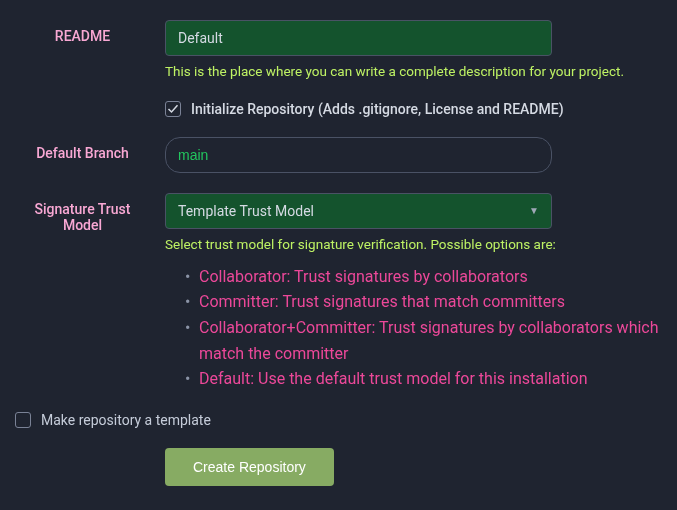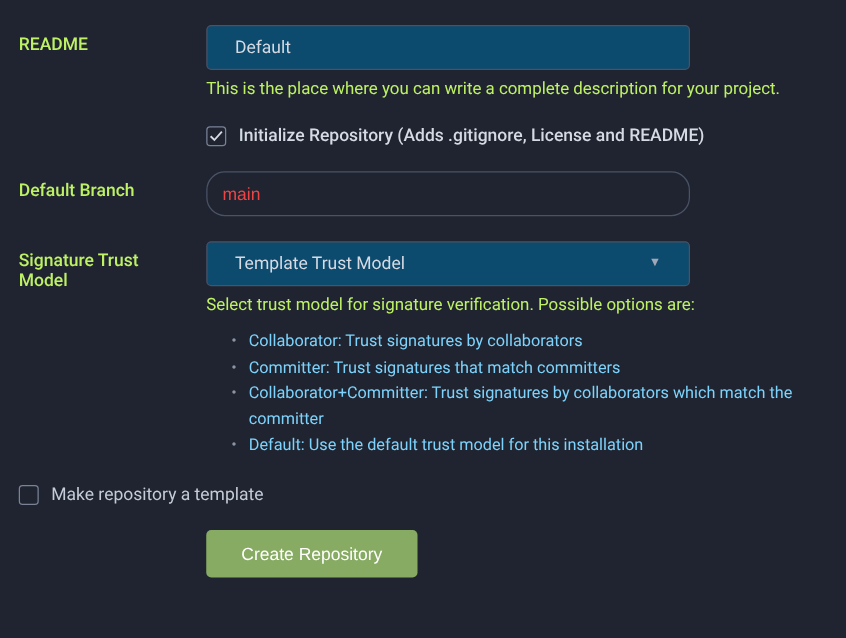--- a/index.html
+++ b/index.html
@@ -15,45 +15,45 @@
       padding: 20px 15px;
       width: 677px;
       height: 510px;
     }
     .form-row {
       display: flex;
       margin-bottom: 20px;
     }
     .label-col {
       width: 150px;
-      text-align: left;
+      text-align: center;
       padding-right: 15px;
       padding-top: 8px;
-      color: #bef264;
+      color: #f9a8d4;
       font-weight: 500;
     }
     .input-col {
       flex: 1;
     }
     .text-input {
       width: 387px;
       background-color: #1f2430;
       border: 1px solid #4a5265;
       border-radius: 15px;
       padding: 9px 12px;
-      color: #ef4444;
+      color: #22c55e;
       font-size: 14px;
       outline: none;
     }
     .select-input {
       width: 387px;
-      background-color: #0c4a6e;
+      background-color: #14532d;
       border: 1px solid #4a5265;
       border-radius: 4px;
-      padding: 9px 22px;
+      padding: 9px 12px;
       color: #d5dae3;
       font-size: 14px;
       outline: none;
       display: flex;
       justify-content: space-between;
       align-items: center;
       cursor: pointer;
     }
     .help-text {
       color: #bef264;
@@ -98,22 +98,22 @@
       font-weight: 400;
       font-size: 14px;
     }
     .option-list {
       list-style: none;
       margin-top: 10px;
       padding-left: 20px;
     }
     .option-list li {
       position: relative;
-      color: #7dd3fc;
-      font-size: 13px;
+      color: #ec4899;
+      font-size: 16px;
       line-height: 1.6;
       padding-left: 14px;
     }
     .option-list li::before {
       content: "•";
       position: absolute;
       left: 0;
       color: #8b94a7;
     }
     .caret-down {

